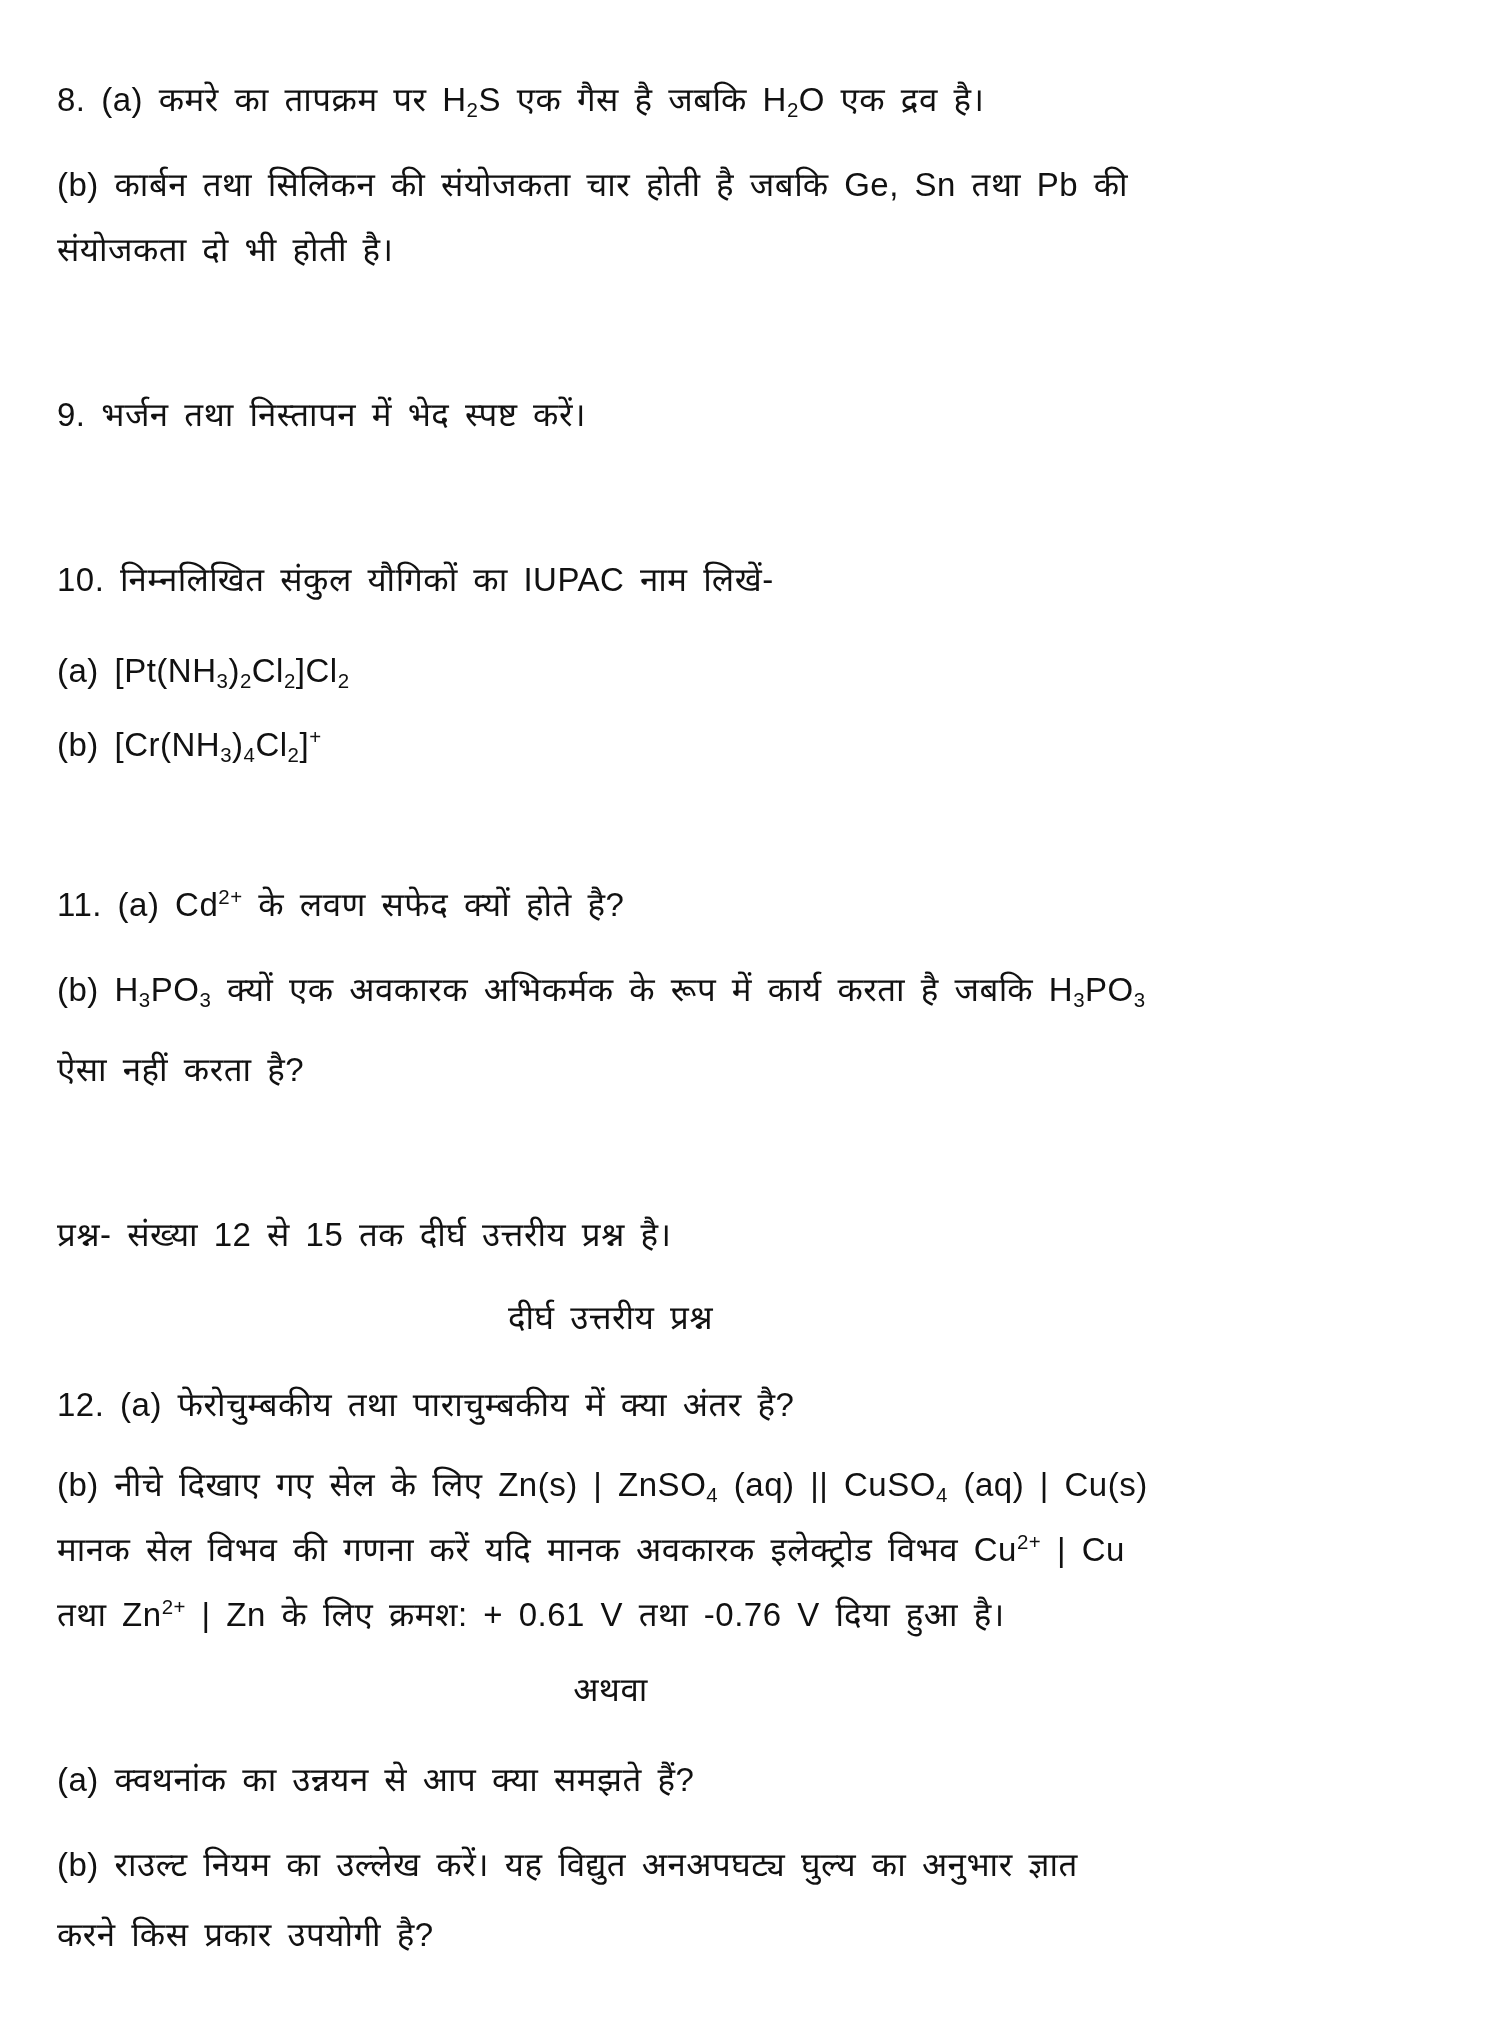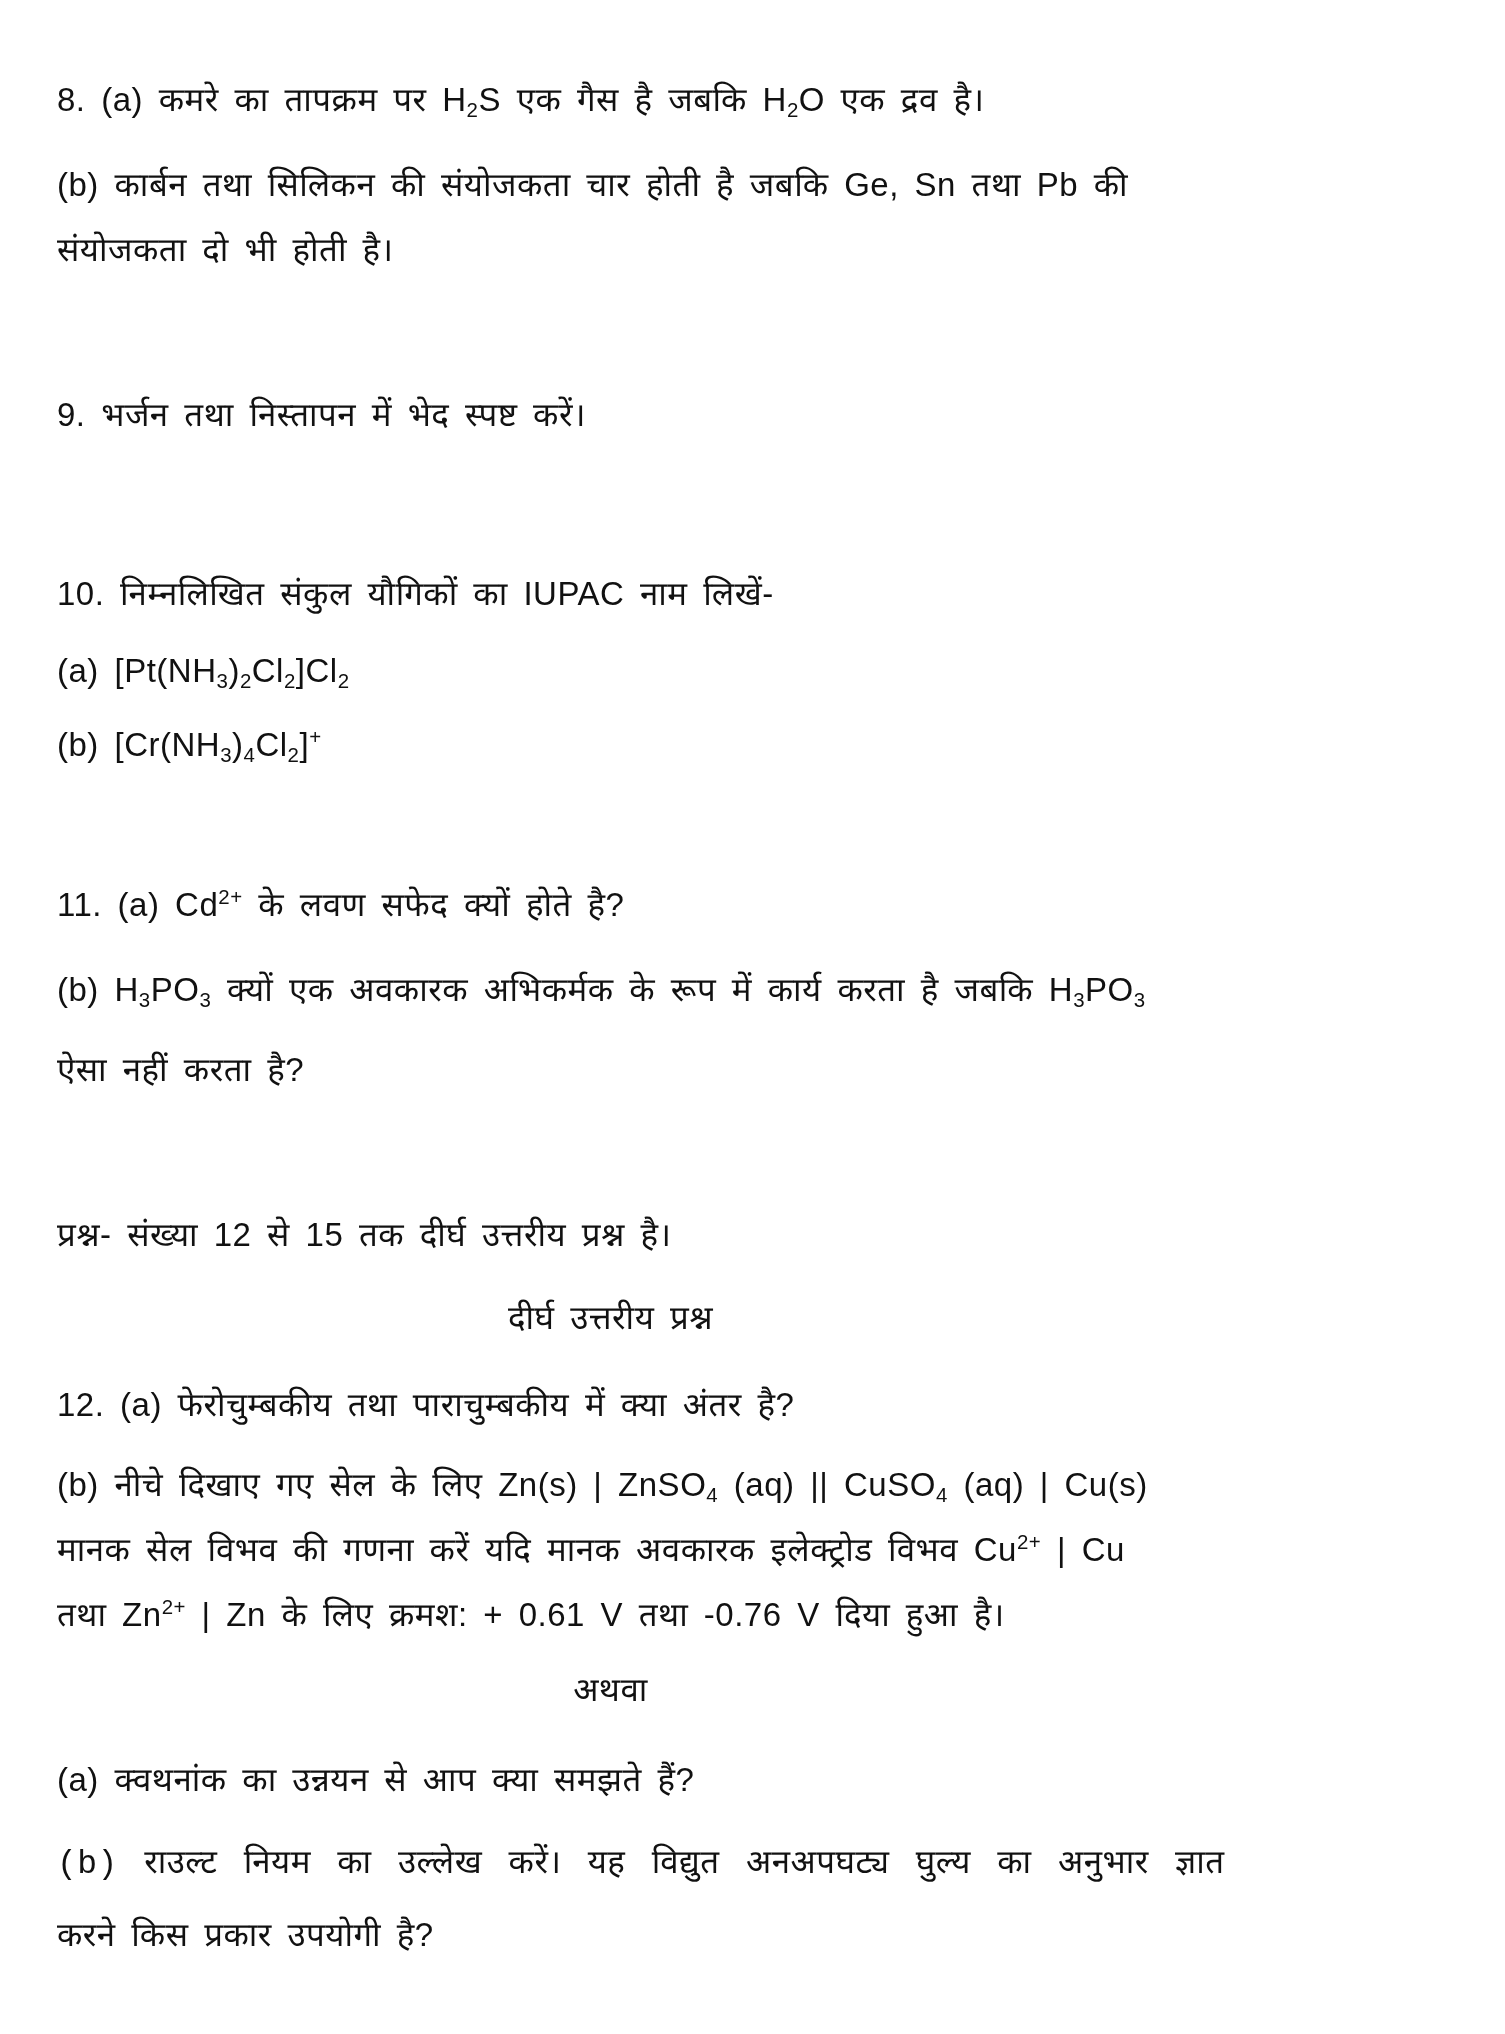--- a/index.html
+++ b/index.html
@@ -15,27 +15,27 @@
 </head>
 <body>
 
 <div id="doc">
   <div class="line center" style="top:1293px">दीर्घ उत्तरीय प्रश्न</div>
   <div class="line center" style="top:1665px">अथवा</div>
 <div class="line" style="top: 75px;"><span class="seg">8. (a) कमरे का तापक्रम पर H</span><sub>2</sub><span class="seg">S एक गैस है जबकि H</span><sub>2</sub><span class="seg">O एक द्रव है।</span></div>
     <div class="line" style="top: 160px;"><span class="seg">(b) कार्बन तथा सिलिकन की संयोजकता चार होती है जबकि Ge, Sn तथा Pb की</span></div>
     <div class="line" style="top: 225px;"><span class="seg">संयोजकता दो भी होती है।</span></div>
     <div class="line" style="top: 390px;"><span class="seg">9. भर्जन तथा निस्तापन में भेद स्पष्ट करें।</span></div>
-    <div class="line" style="top: 569px;"><span class="seg">10. निम्नलिखित संकुल यौगिकों का IUPAC नाम लिखें-</span></div>
+    <div class="line" style="top: 555px;"><span class="seg">10. निम्नलिखित संकुल यौगिकों का IUPAC नाम लिखें-</span></div>
     <div class="line" style="top: 640px; margin-top: 6px;"><span class="seg">(a)  [Pt(NH</span><sub>3</sub><span class="seg">)</span><sub>2</sub><span class="seg">Cl</span><sub>2</sub><span class="seg">]Cl</span><sub>2</sub></div>
     <div class="line" style="top: 720px; text-align: center;"><span class="seg">(b)  [Cr(NH</span><sub>3</sub><span class="seg">)</span><sub>4</sub><span class="seg">Cl</span><sub>2</sub><span class="seg">]</span><sup>+</sup></div>
     <div class="line" style="top: 880px;"><span class="seg">11. (a) Cd</span><sup>2+</sup><span class="seg"> के लवण सफेद क्यों होते है?</span></div>
     <div class="line" style="top: 965px;"><span class="seg">(b) H</span><sub>3</sub><span class="seg">PO</span><sub>3</sub><span class="seg"> क्यों एक अवकारक अभिकर्मक के रूप में कार्य करता है जबकि H</span><sub>3</sub><span class="seg">PO</span><sub>3</sub></div>
     <div class="line" style="top: 1045px;"><span class="seg">ऐसा नहीं करता है?</span></div>
     <div class="line" style="top: 1210px;"><span class="seg">प्रश्न- संख्या 12 से 15 तक दीर्घ उत्तरीय प्रश्न है।</span></div>
     <div class="line" style="top: 1380px;"><span class="seg">12. (a) फेरोचुम्बकीय तथा पाराचुम्बकीय में क्या अंतर है?</span></div>
     <div class="line" style="top: 1460px;"><span class="seg">(b) नीचे दिखाए गए सेल के लिए Zn(s) | ZnSO</span><sub>4</sub><span class="seg"> (aq) || CuSO</span><sub>4</sub><span class="seg"> (aq) | Cu(s)</span></div>
     <div class="line" style="top: 1525px;"><span class="seg">मानक सेल विभव की गणना करें यदि मानक अवकारक इलेक्ट्रोड विभव Cu</span><sup>2+</sup><span class="seg"> | Cu</span></div>
     <div class="line" style="top: 1590px;"><span class="seg">तथा Zn</span><sup>2+</sup><span class="seg"> | Zn के लिए क्रमश: + 0.61 V तथा -0.76 V दिया हुआ है।</span></div>
     <div class="line" style="top: 1755px;"><span class="seg">(a) क्वथनांक का उन्नयन से आप क्या समझते हैं?</span></div>
-    <div class="line" style="top: 1840px; font-family: Liberation Mono, monospace;"><span class="seg">(b) राउल्ट नियम का उल्लेख करें। यह विद्युत अनअपघट्य घुल्य का अनुभार ज्ञात</span></div>
+    <div class="line" style="top: 1840px;"><span class="seg">(b) राउल्ट नियम का उल्लेख करें। यह विद्युत अनअपघट्य घुल्य का अनुभार ज्ञात</span></div>
     <div class="line" style="top: 1910px;"><span class="seg">करने किस प्रकार उपयोगी है?</span></div>
   </div>
 
 </body></html>

